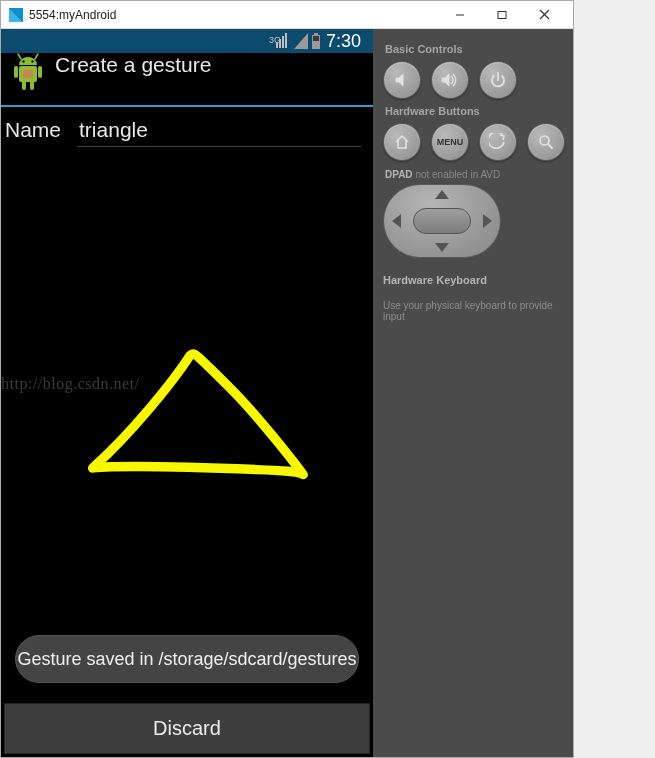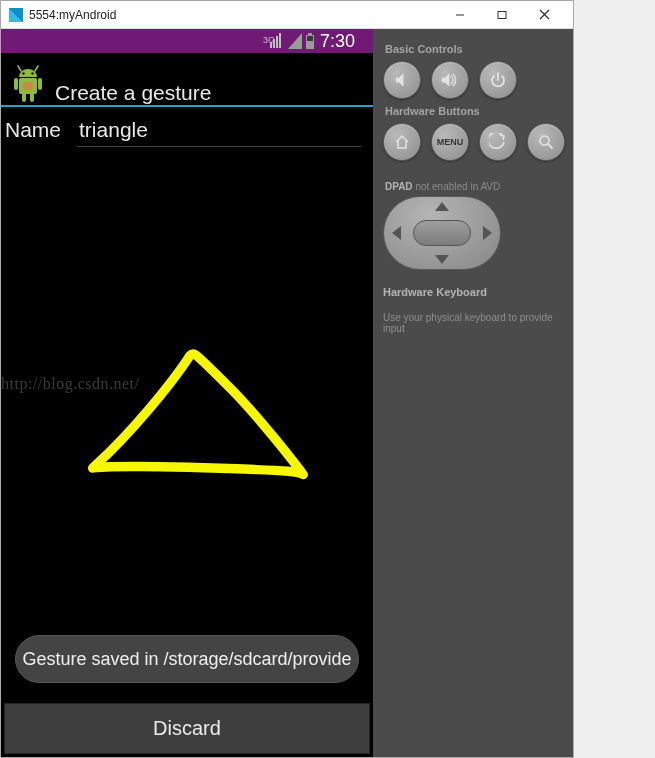--- a/index.html
+++ b/index.html
@@ -13,45 +13,45 @@
 .titlebar .title { font-size: 12px; color: #222; flex: 1; }
 .winbtns { display: flex; gap: 0; }
 .winbtn { width: 42px; height: 24px; display: flex; align-items: center; justify-content: center; font-size: 13px; color: #333; background: transparent; border: none; }
 .winbtn svg { stroke: #333; }
 
 .body-row { flex: 1; display: flex; background: #4b4b4b; }
 
 
 .phone { width: 437px; height: 100%; background: #000; display: flex; flex-direction: column; position: relative; }
 
-.statusbar { height: 24px; background: #701a75; display: flex; align-items: center; justify-content: flex-end; padding: 0 18px; gap: 3px; color: #bfbfbf; font-size: 15px; }
+.statusbar { height: 24px; background: #0c4a6e; display: flex; align-items: center; justify-content: flex-end; padding: 0 12px; gap: 3px; color: #bfbfbf; font-size: 15px; }
 .statusbar .stat-icon { display: inline-flex; align-items: center; }
 .statusbar .time { color: #fff; font-size: 18px; font-weight: 300; letter-spacing: 0px; margin-left: 2px; }
 
-.app-header { height: 54px; background: #000; display: flex; align-items: flex-end; padding: 0 10px; gap: 10px; border-bottom: 2px solid #2aa0c8; }
+.app-header { height: 54px; background: #000; display: flex; align-items: flex-start; padding: 0 10px; gap: 10px; border-bottom: 2px solid #2aa0c8; }
 .android-icon { width: 34px; height: 40px; }
 .app-title { color: #e8e8e8; font-size: 21px; font-weight: 400; }
 
 .name-row { height: 46px; display: flex; align-items: center; padding: 0 4px; gap: 16px; }
 .name-label { color: #e8e8e8; font-size: 21px; padding-left: 0; }
 .name-input { flex: 1; background: transparent; border: none; border-bottom: 1px solid #414141; color: #e8e8e8; font-size: 21px; padding: 4px 2px; outline: none; margin-right: 8px; }
 
 .canvas-area { flex: 1; background: #000; position: relative; }
 .canvas-area svg.triangle { position: absolute; inset: 0; width: 100%; height: 100%; }
 .watermark { position: absolute; top: 222px; left: 0; right: 0; text-align: left; color: #6a6a6a; font-size: 16px; font-family: 'Times New Roman', serif; opacity: 0.55; letter-spacing: 0.5px; pointer-events: none; }
 
 .toast { position: absolute; left: 14px; right: 14px; bottom: 18px; height: 48px; background: #444; color: #eee; border-radius: 26px; display: flex; align-items: center; justify-content: center; font-size: 18px; border: 1px solid #555; }
 
 .button-row { height: 56px; display: flex; background: #000; gap: 4px; padding: 2px 3px 3px 3px; }
 .bottom-btn { flex: 1; background: #3e3e3e; border: 1px solid #262626; color: #eaeaea; font-size: 20px; display: flex; align-items: center; justify-content: center; }
 
 
 .side { flex: 1; background: #4b4b4b; padding: 10px 8px 10px 10px; color: #a4a4a4; font-size: 11px; }
 .side .section-title { color: #a4a4a4; font-size: 11px; margin: 4px 0 6px 2px; font-weight: bold; }
-.side .dpad-note { font-size: 10px; color: #8a8a8a; margin: 20px 0 4px 2px; }
+.side .dpad-note { font-size: 10px; color: #8a8a8a; margin: 8px 0 4px 2px; }
 .side .dpad-note b { color: #b4b4b4; font-weight: bold; }
 .btnrow { display: flex; gap: 10px; margin-bottom: 6px; }
 .circle-btn { width: 38px; height: 38px; border-radius: 50%; background: radial-gradient(circle at 35% 30%, #b9b9b9, #8d8d8d); border: 1px solid #5a5a5a; display: flex; align-items: center; justify-content: center; box-shadow: inset 0 1px 2px rgba(255,255,255,0.3), 0 1px 2px rgba(0,0,0,0.4); }
 .circle-btn .label { font-size: 9px; font-weight: bold; color: #333; }
 .circle-btn svg { fill: #ddd; stroke: #ddd; }
 
 .dpad { position: relative; width: 118px; height: 74px; margin: 4px 0 8px 0; }
 .dpad .body { position: absolute; inset: 0; background: radial-gradient(ellipse at 40% 25%, #b5b5b5, #868686); border-radius: 40px; border: 1px solid #5a5a5a; }
 .dpad .center { position: absolute; left: 30px; top: 24px; width: 58px; height: 26px; background: linear-gradient(#9e9e9e,#7c7c7c); border-radius: 14px; border: 1px solid #555; }
 .dpad .tri { position: absolute; width: 0; height: 0; }
@@ -138,21 +138,21 @@
       <div class="name-row">
         <span class="name-label">Name</span>
         <input class="name-input" value="triangle" style="">
       </div>
 
       <div class="canvas-area">
         <svg class="triangle" viewBox="0 0 437 500">
           <path d="M 108 298 C 130 296, 200 296, 300 300 C 330 301, 350 302, 355 306 C 345 292, 300 235, 270 205 C 250 185, 240 175, 232 168 C 228 164, 225 163, 222 166 C 200 200, 150 260, 112 294 C 108 298, 107 299, 108 298" fill="none" stroke-width="11" stroke-linecap="round" stroke-linejoin="round" stroke="#f7f700"></path>
         </svg>
         <div class="watermark">http://blog.csdn.net/</div>
-        <div class="toast">Gesture saved in /storage/sdcard/provide</div>
+        <div class="toast">Gesture saved in /storage/sdcard/gestures</div>
       </div>
 
       <div class="button-row">
         <div class="bottom-btn">Discard</div>
       </div>
     </div>
 
     <div class="side">
       <div class="section-title">Basic Controls</div>
       <div class="btnrow">

